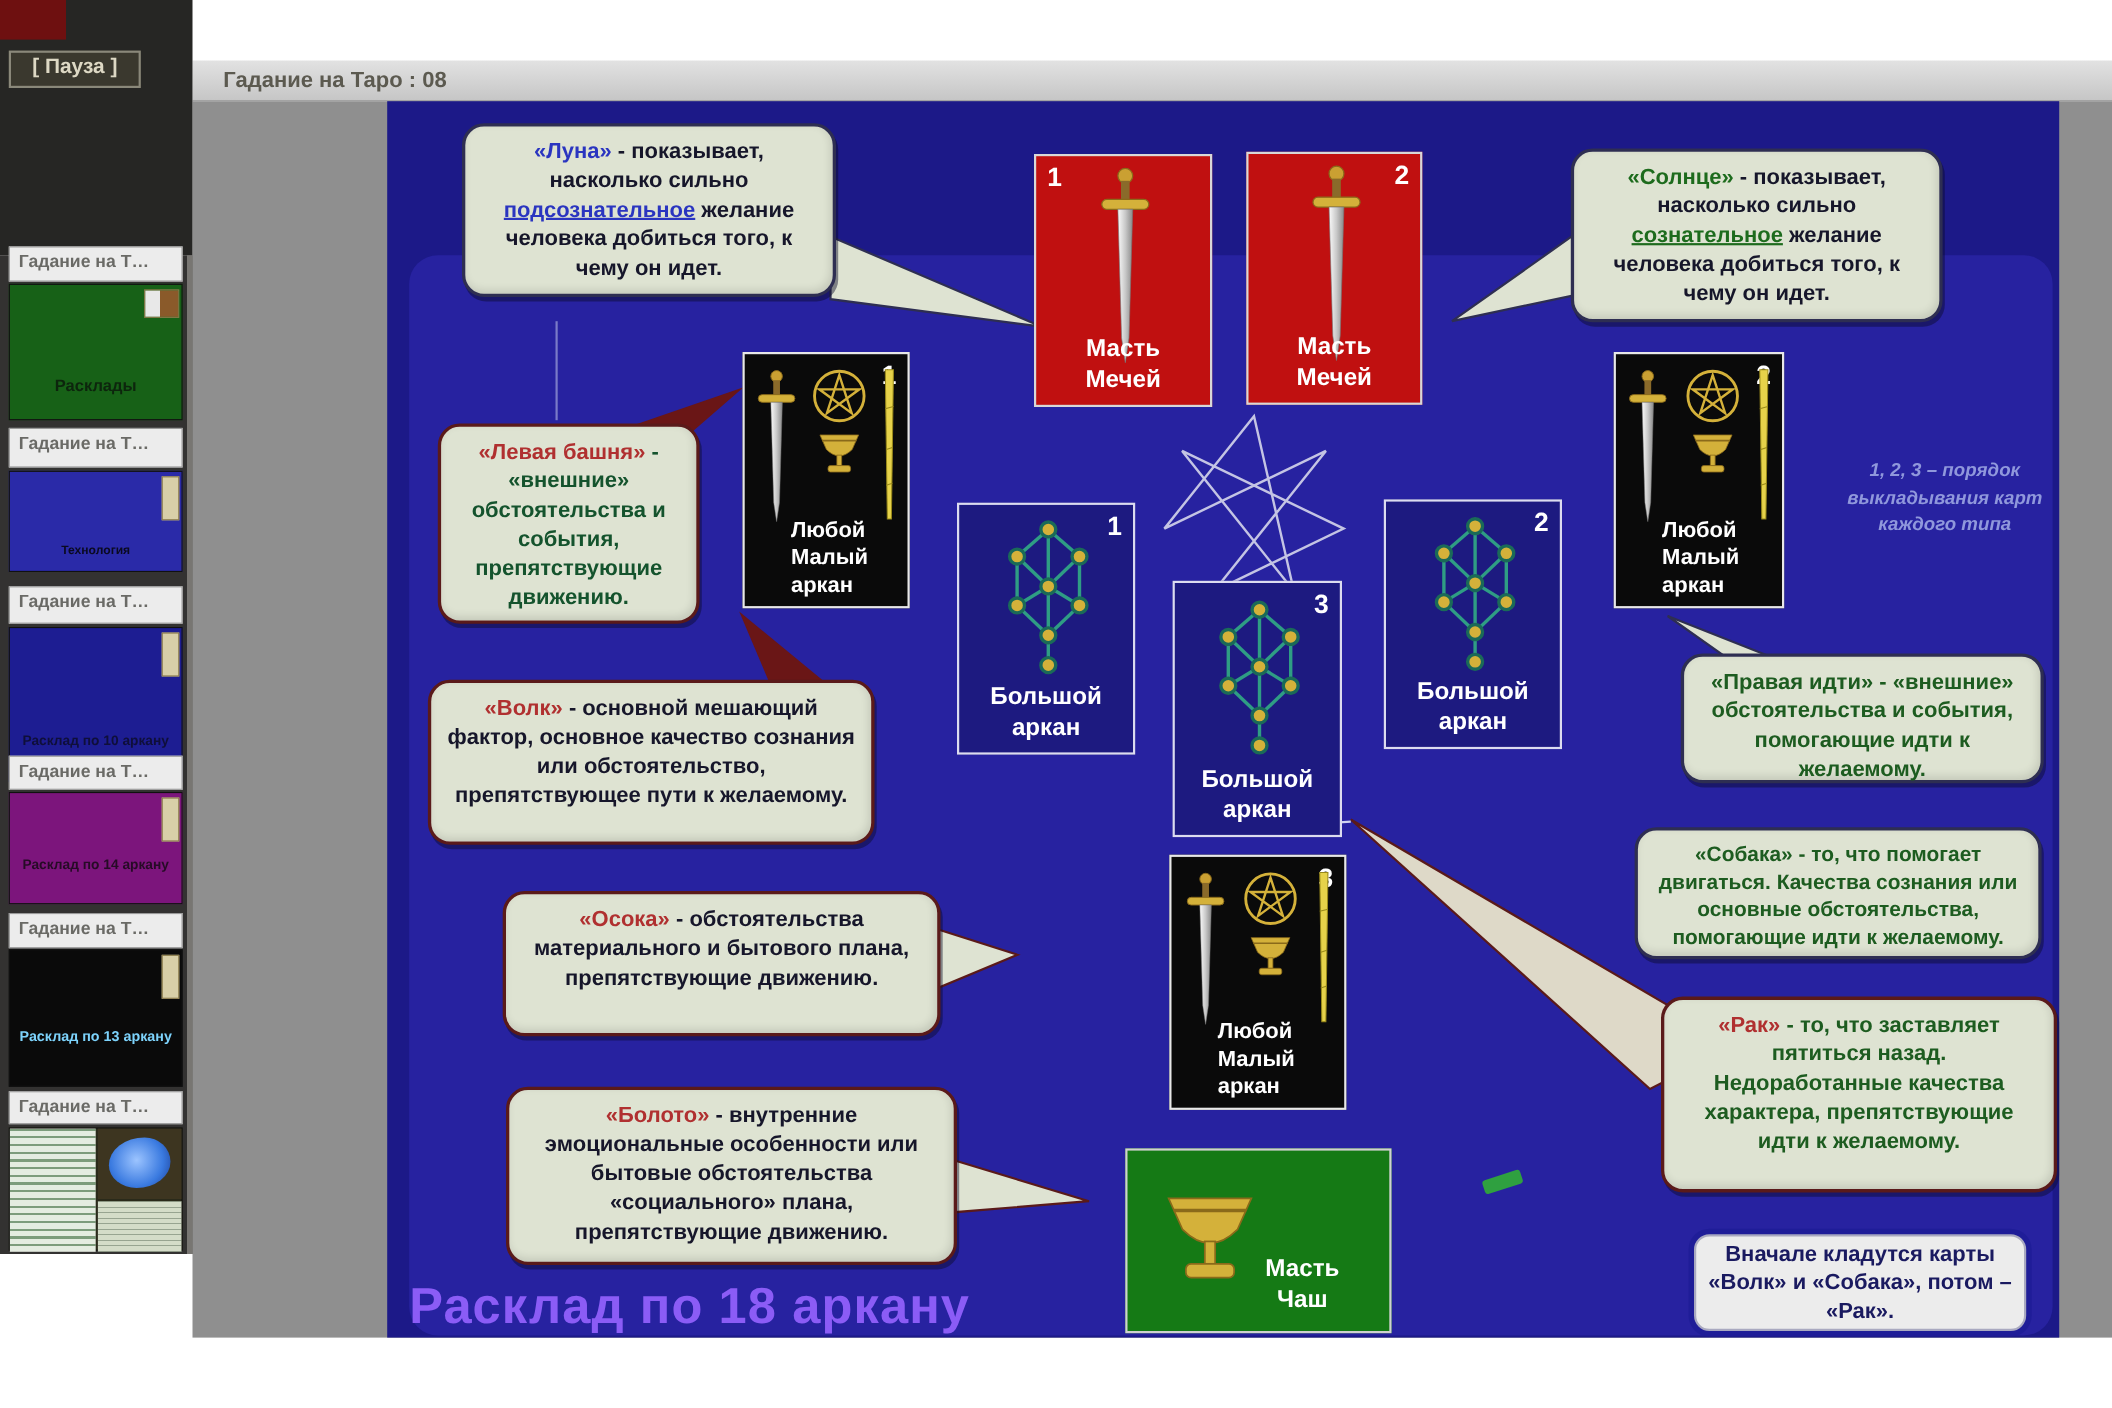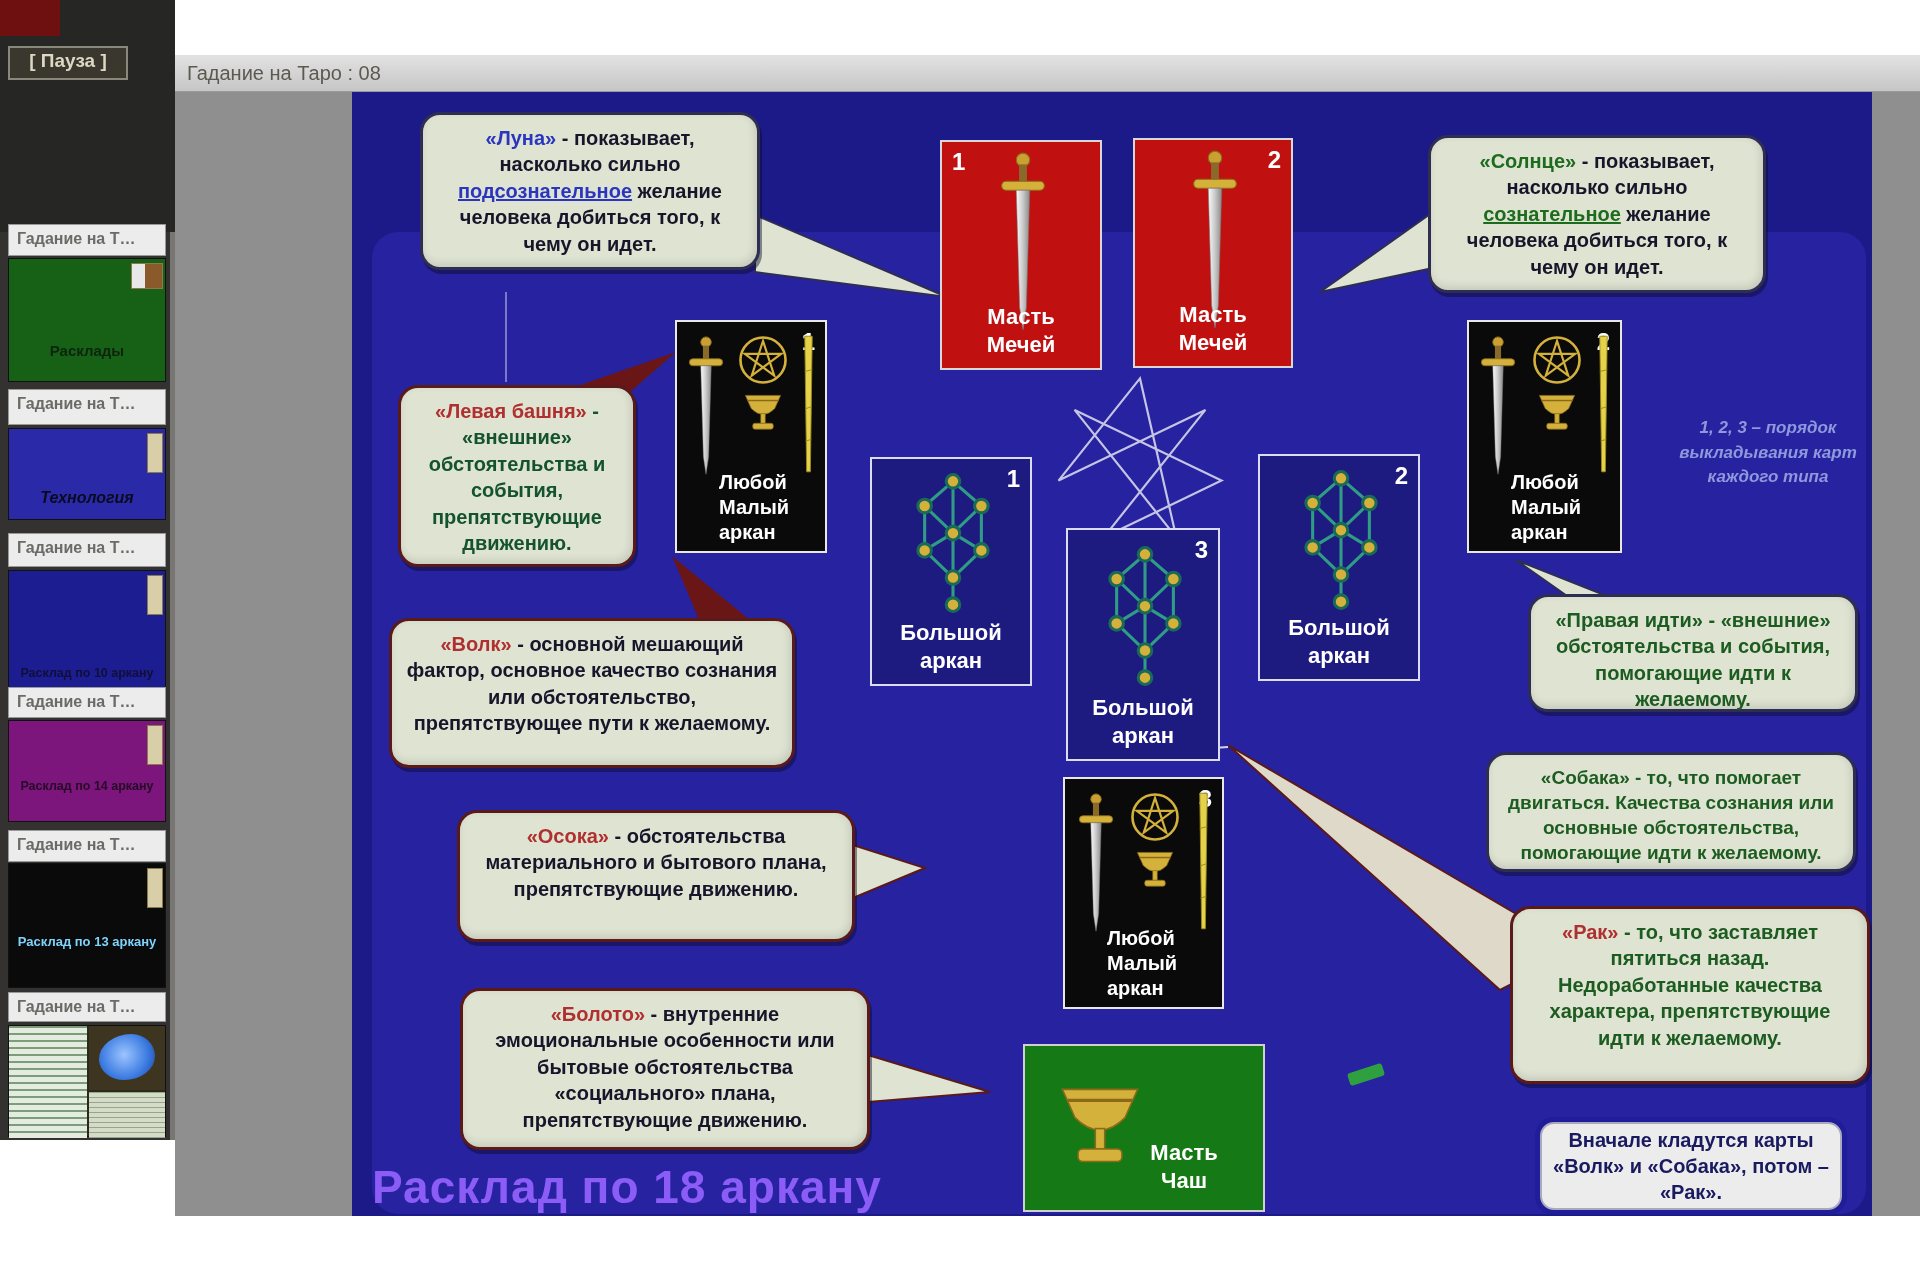--- a/index.html
+++ b/index.html
@@ -2,21 +2,21 @@
 <html><head>
 <meta charset="utf-8">
 <style>
   html,body{margin:0;padding:0;background:#fff;}
   #stage{position:relative;width:1920px;height:1280px;overflow:hidden;
          font-family:"Liberation Sans",sans-serif;background:#fff;}
   
   #workspace{position:absolute;left:175px;top:92px;width:1745px;height:1124px;background:#8f8f8f;}
   #titlebar{position:absolute;left:175px;top:55px;width:1745px;height:37px;
             background:linear-gradient(#e2e2e2,#c6c6c6);border-bottom:1px solid #9a9a9a;
-            color:#5c5a50;font-weight:normal;font-size:20px;line-height:37px;padding-left:12px;box-sizing:border-box;}
+            color:#5c5a50;font-weight:bold;font-size:20px;line-height:37px;padding-left:28px;box-sizing:border-box;}
   #topleft{position:absolute;left:0;top:0;width:175px;height:232px;background:#262624;}
   #redcorner{position:absolute;left:0;top:0;width:60px;height:36px;background:#6e1010;}
   #pause{position:absolute;left:8px;top:46px;width:116px;height:30px;background:#3a382e;
          border:2px solid #8a887a;color:#ddd8c4;font-weight:bold;font-size:19px;line-height:26px;text-align:center;}
   
   #sidebar{position:absolute;left:0;top:232px;width:175px;height:908px;background:#333231;border-right:5px solid #787672;box-sizing:border-box;}
   .sb{position:absolute;left:8px;width:158px;box-sizing:border-box;}
   .sb-tab{background:#ececec;border:1px solid #999;color:#6a6a66;font-weight:bold;font-size:16px;padding:5px 0 0 8px;overflow:hidden;white-space:nowrap;}
   .sb-thumb{border:1px solid #111;}
   .sb-thumb .lbl{position:absolute;left:0;width:100%;text-align:center;font-weight:bold;}
@@ -139,21 +139,21 @@
 
   <div id="sidebar"></div>
   <div class="sb sb-tab" style="top:224px;height:32px;">Гадание на Т…</div>
   <div class="sb sb-thumb" style="top:258px;height:124px;background:#176117;">
     <span class="frag" style="width:30px;height:24px;background:linear-gradient(90deg,#e8e8e8 45%,#8a5a2a 45%);"></span>
     <span class="lbl" style="bottom:22px;color:#0d250d;font-size:15px;">Расклады</span>
   </div>
   <div class="sb sb-tab" style="top:389px;height:36px;">Гадание на Т…</div>
   <div class="sb sb-thumb" style="top:428px;height:92px;background:#2a2aa8;">
     <span class="frag"></span>
-    <span class="lbl" style="bottom:12px;color:#0a0a20;font-size:16px;font-style:italic;">Технология</span>
+    <span class="lbl" style="bottom:12px;color:#0a0a20;font-size:11px;">Технология</span>
   </div>
   <div class="sb sb-tab" style="top:533px;height:34px;">Гадание на Т…</div>
   <div class="sb sb-thumb" style="top:570px;height:141px;background:#1d1d92;">
     <span class="frag"></span>
     <span class="lbl" style="bottom:30px;color:#0f0f3a;font-size:12.5px;">Расклад по 10 аркану</span>
   </div>
   <div class="sb sb-tab" style="top:687px;height:31px;">Гадание на Т…</div>
   <div class="sb sb-thumb" style="top:720px;height:102px;background:#7c157c;">
     <span class="frag"></span>
     <span class="lbl" style="bottom:28px;color:#260b26;font-size:12.5px;">Расклад по 14 аркану</span>

